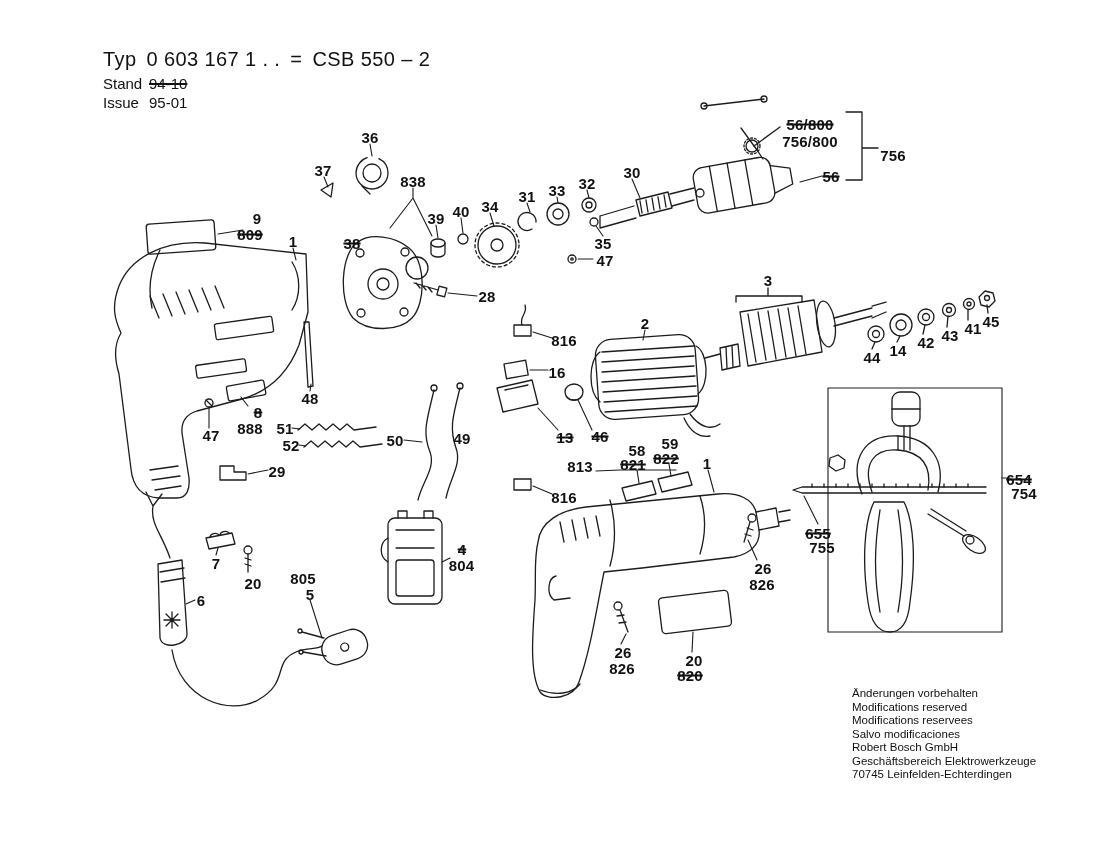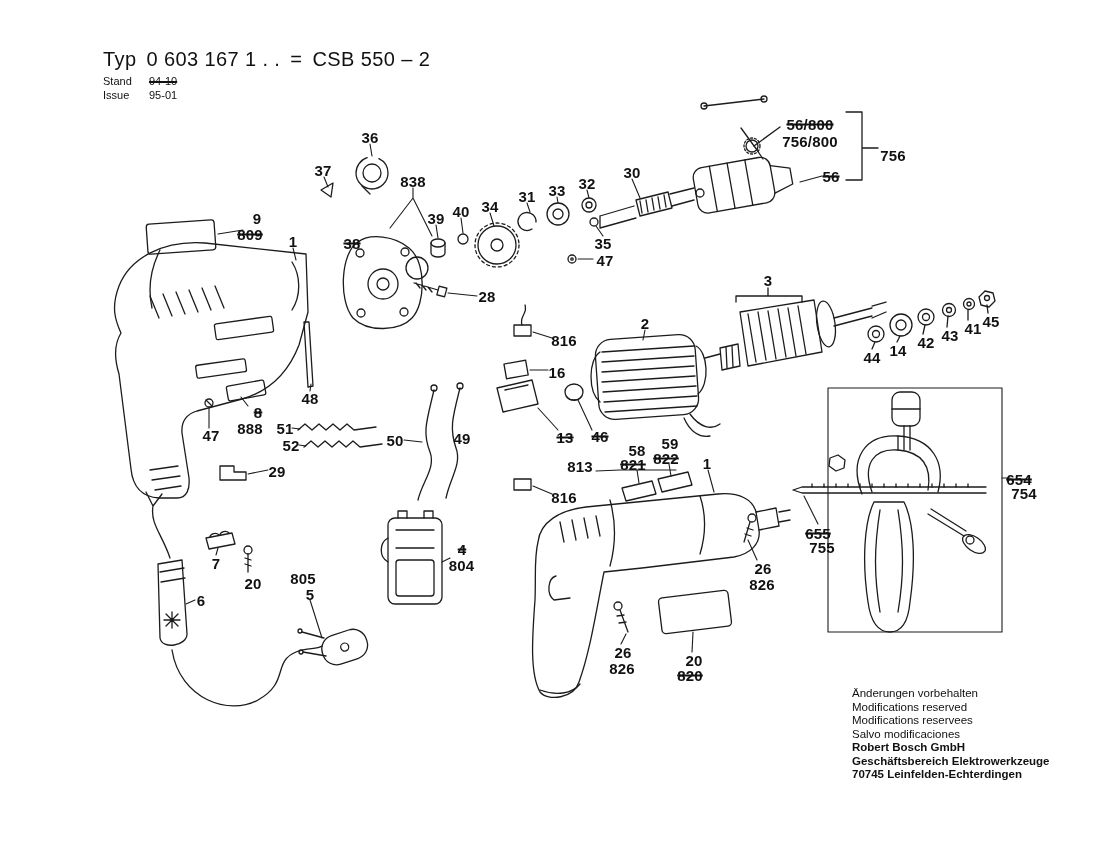--- a/index.html
+++ b/index.html
@@ -4,24 +4,24 @@
 <style>
   html,body{margin:0;padding:0;background:#ffffff;}
   body{width:1100px;height:864px;position:relative;font-family:"Liberation Sans",sans-serif;color:#111;overflow:hidden;}
   .stage{position:absolute;inset:0;}
   svg.diagram{position:absolute;left:0;top:0;}
   .part-label{position:absolute;transform:translate(-50%,-50%);font-weight:bold;font-size:15px;white-space:nowrap;letter-spacing:.2px;}
   .struck{text-decoration:line-through;text-decoration-thickness:1.6px;}
   .header{position:absolute;left:103px;top:48px;}
   .title-line{font-size:20px;font-weight:normal;letter-spacing:.4px;white-space:nowrap;}
   .title-line .gap{display:inline-block;width:10px;}
-  .meta{font-size:11px;margin-top:4px;line-height:1.25;}
+  .meta{font-size:15px;margin-top:4px;line-height:1.25;}
   .meta .lbl{display:inline-block;width:46px;}
   .footer{position:absolute;left:852px;top:687px;font-size:11.5px;line-height:1.18;}
-  .footer .bold{font-weight:bold;}
+  .footer .bold{font-weight:normal;}
   .footer div{white-space:nowrap;}
 </style>
 </head>
 <body>
 
 <div class="stage">
 
   <svg class="diagram" width="1100" height="864" viewBox="0 0 1100 864" fill="none" stroke="#1c1c1c" stroke-width="1.3" stroke-linecap="round" stroke-linejoin="round">
 
     <g>

